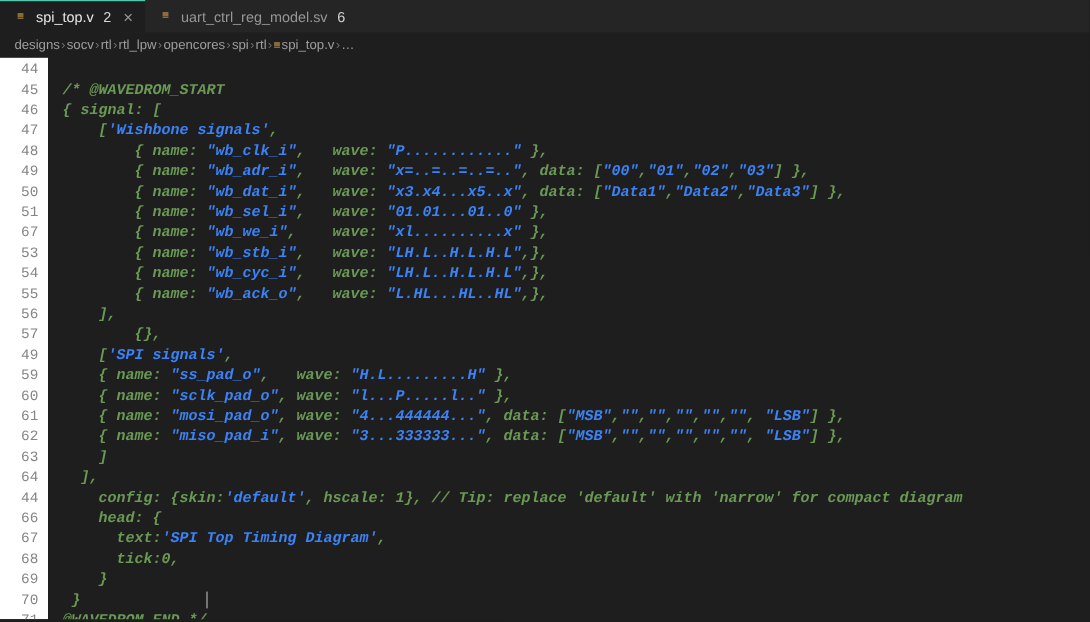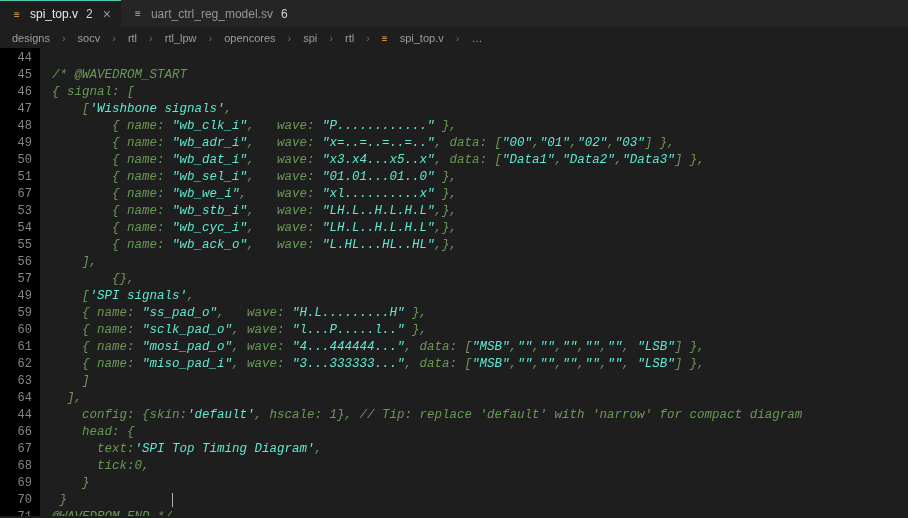--- a/index.html
+++ b/index.html
@@ -52,53 +52,54 @@
     color: #969696;
     font-size: 14px;
   }
   .breadcrumb {
     background: #1e1e1e;
     padding: 4px 12px;
     font-size: 11px;
     color: #9e9e9e;
     display: flex;
     align-items: center;
-    gap: 12px;
+    gap: 1px;
     font-family: -apple-system, BlinkMacSystemFont, 'Segoe UI', sans-serif;
   }
   .breadcrumb .sep { color: #6e6e6e; }
   .breadcrumb .file-icon-small {
     color: #e8ab53;
     font-size: 10px;
   }
   .editor {
     display: flex;
     height: calc(100% - 50px);
     overflow: hidden;
   }
   .gutter {
-    background: #000000;
+    background: #ffffff;
     padding: 2px 8px 2px 0;
     text-align: right;
     color: #858585;
     user-select: none;
     min-width: 40px;
     font-size: 12px;
     line-height: 17px;
   }
   .code {
     padding: 2px 0 2px 12px;
     white-space: pre;
     font-size: 12.5px;
     line-height: 17px;
     font-style: italic;
     color: #6a9955;
+    font-weight: bold;
   }
   .comment { color: #6a9955; }
-  .string { color: #5eead4; font-style: italic; }
+  .string { color: #3b82f6; font-style: italic; }
   .line { display: block; }
   .cursor-mark {
     display: inline-block;
     width: 1px;
     height: 14px;
     vertical-align: middle;
     position: relative;
   }
   .cursor-mark::after {
     content: '';

